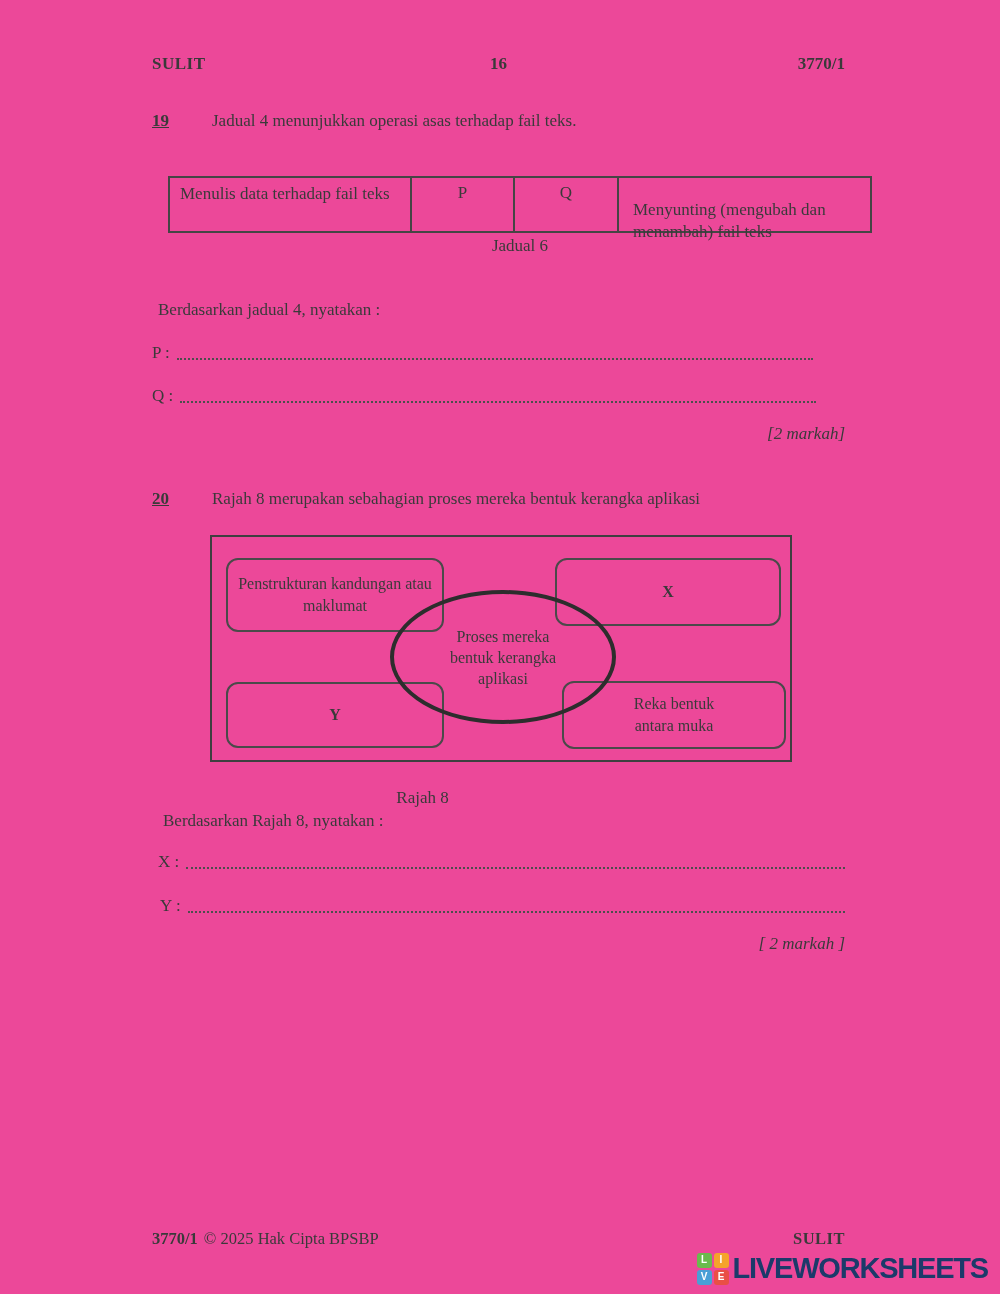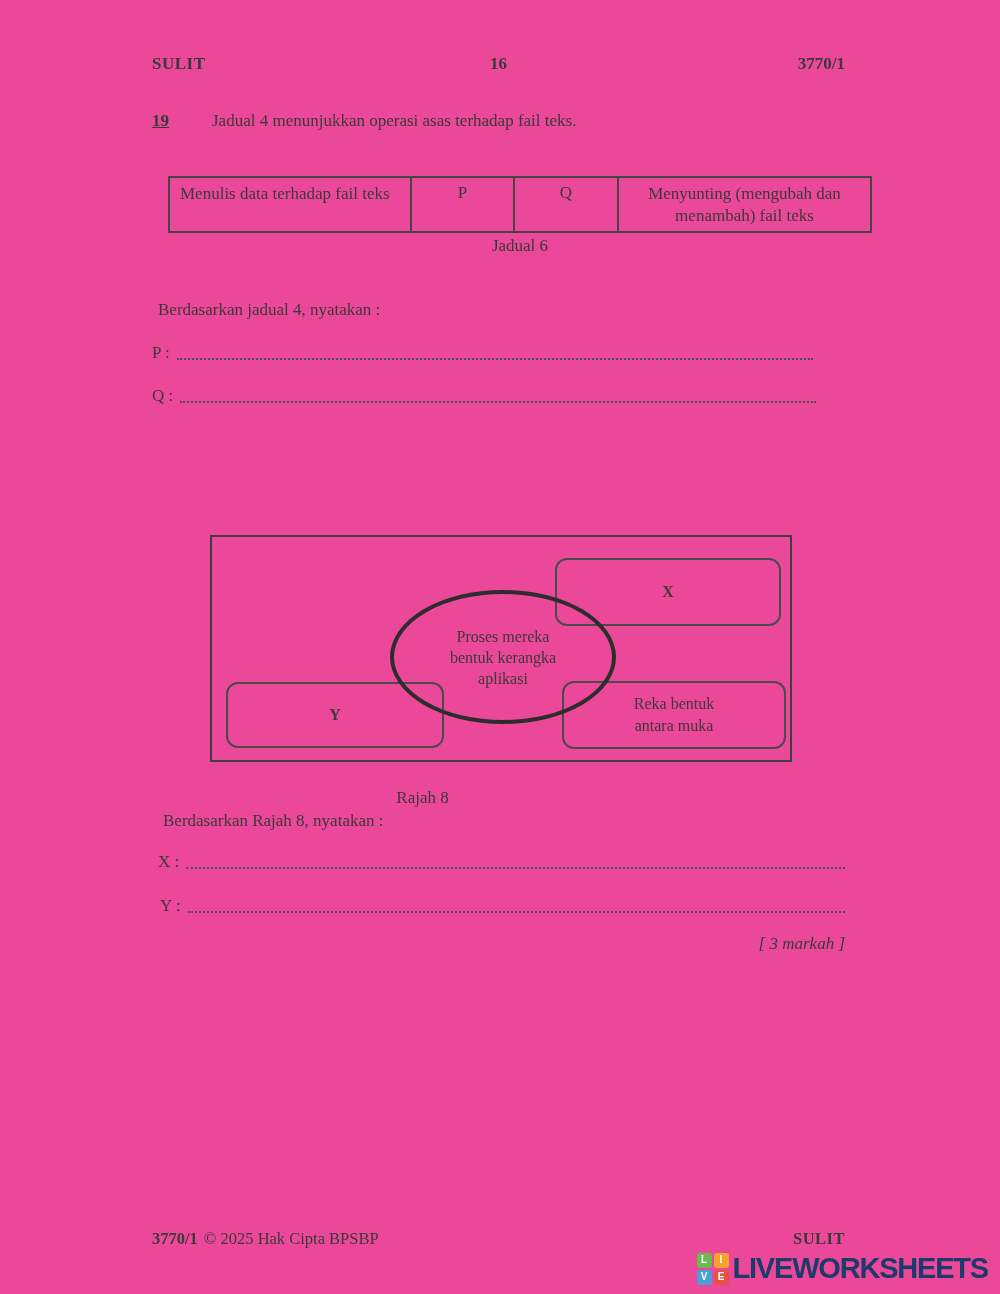--- a/index.html
+++ b/index.html
@@ -26,21 +26,21 @@
   
   .jtable {
     position:absolute; top:176px; left:168px; width:704px; height:57px;
     display:flex; border:2px solid #454545;
   }
   .jcell { border-left:2px solid #454545; padding-top:5px; }
   .jcell:first-child { border-left:none; }
   .jcell-1 { width:240px; padding:5px 10px 0 10px; text-align:left; line-height:22px; }
   .jcell-2 { width:103px; text-align:center; }
   .jcell-3 { width:104px; text-align:center; }
-  .jcell-4 { width:253px; text-align:center; padding:5px 14px 0 14px; line-height:22px; }
+  .jcell-4 { width:253px; text-align:left; padding:21px 14px 0 14px; line-height:22px; }
   .tbl-caption { position:absolute; top:236px; left:168px; width:704px; text-align:center; }
 
   .instr1 { position:absolute; top:300px; left:158px; }
   .instr2 { position:absolute; top:811px; left:163px; }
 
   
   .blank { position:absolute; display:flex; align-items:flex-end; height:22px; }
   .blank-label { flex:0 0 auto; margin-right:7px; }
   .dotline { flex:1; border-bottom:2px dotted #4d4d4d; margin-bottom:3px; }
   .blank-p { top:341px; left:152px; width:661px; }
@@ -124,23 +124,31 @@
 
   <div class="blank blank-p">
     <span class="blank-label">P :</span>
     <span class="dotline"></span>
   </div>
   <div class="blank blank-q">
     <span class="blank-label">Q :</span>
     <span class="dotline"></span>
   </div>
 
+  <div class="marks marks-1">[2 markah]</div>
 
+  <div class="q-row q20-row">
+    <span class="q-num">20</span>
+    <span>Rajah 8 merupakan sebahagian proses mereka bentuk kerangka aplikasi</span>
+  </div>
 
   <div class="diagram">
+    <div class="dbox dbox-tl">
+      <span>Penstrukturan kandungan atau maklumat</span>
+    </div>
     <div class="dbox dbox-tr">
       <span>X</span>
     </div>
     <div class="dbox dbox-bl">
       <span>Y</span>
     </div>
     <div class="dbox dbox-br">
       <span>Reka bentuk antara muka</span>
     </div>
     <div class="ellipse">
@@ -153,21 +161,21 @@
 
   <div class="blank blank-x">
     <span class="blank-label">X :</span>
     <span class="dotline"></span>
   </div>
   <div class="blank blank-y">
     <span class="blank-label">Y :</span>
     <span class="dotline"></span>
   </div>
 
-  <div class="marks marks-2">[ 3 markah ]</div>
+  <div class="marks marks-2">[ 2 markah ]</div>
 
   <div class="ftr">
     <span class="ftr-left">
       <span class="code">3770/1</span><span>© 2025 Hak Cipta BPSBP</span>
     </span>
     <span class="ftr-right">SULIT</span>
   </div>
 
   <div class="lw-logo">
     <span class="lw-grid">

